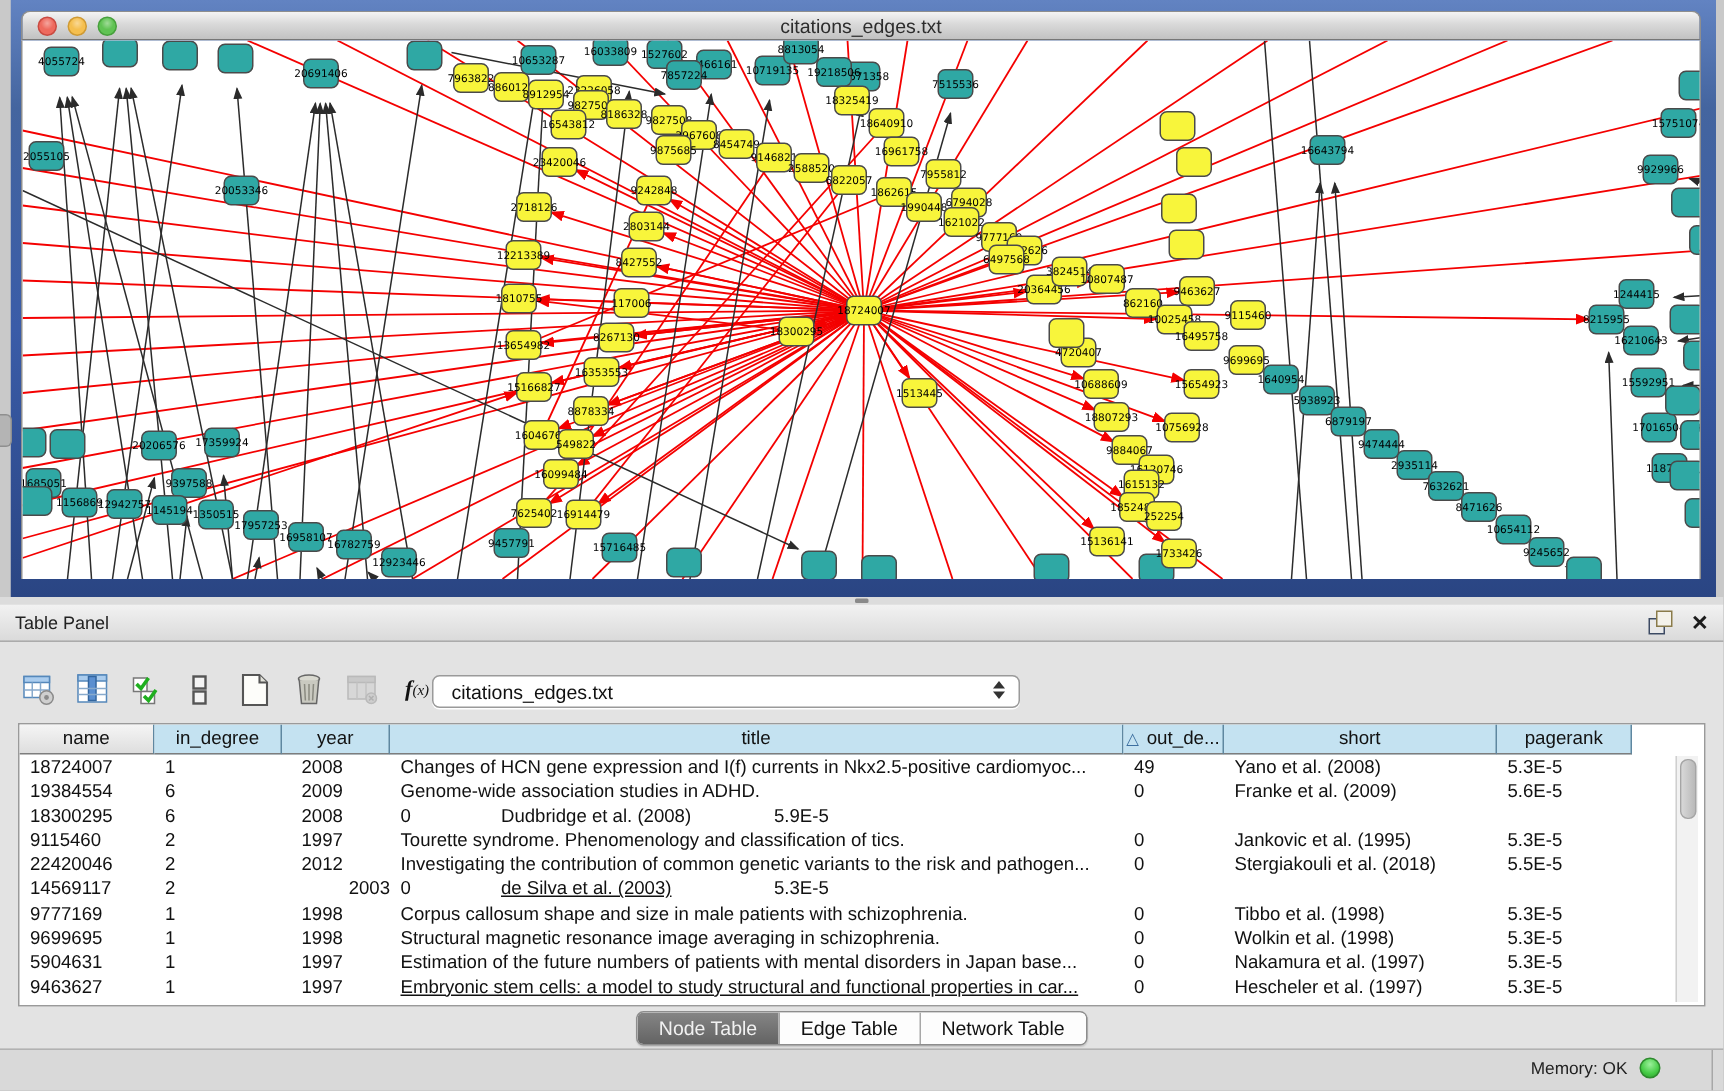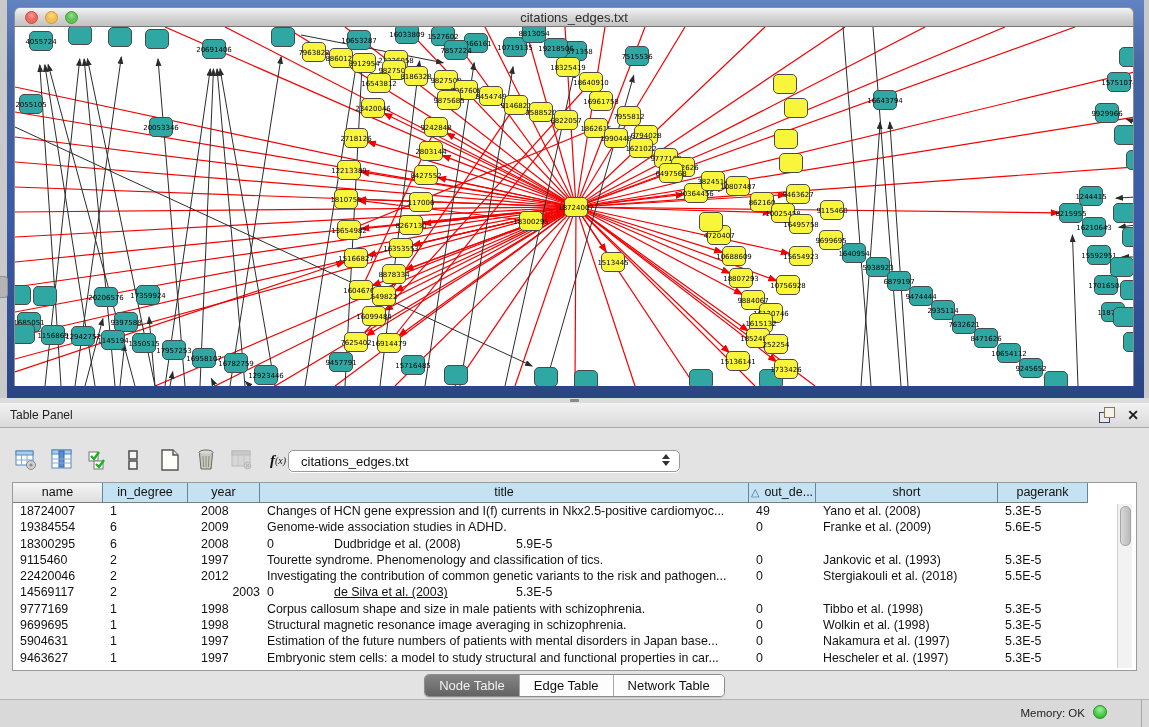--- a/index.html
+++ b/index.html
@@ -624,21 +624,21 @@
             <div class="td" style="width: 67px;">0</div>
             <div class="td" style="width: 182px;">Dudbridge et al. (2008)</div>
             <div class="td" style="width: 90px;">5.9E-5</div>
           </div>
           <div class="trow">
             <div class="td" style="width: 90px;">9115460</div>
             <div class="td" style="width: 85px;">2</div>
             <div class="td" style="width: 72px; padding-left: 13px;">1997</div>
             <div class="td" style="width: 489px;">Tourette syndrome. Phenomenology and classification of tics.</div>
             <div class="td" style="width: 67px;">0</div>
-            <div class="td" style="width: 182px;">Jankovic et al. (1993)</div>
+            <div class="td" style="width: 182px;">Jankovic et al. (1995)</div>
             <div class="td" style="width: 90px;">5.3E-5</div>
           </div>
           <div class="trow">
             <div class="td" style="width: 90px;">22420046</div>
             <div class="td" style="width: 85px;">2</div>
             <div class="td" style="width: 72px; padding-left: 13px;">2012</div>
             <div class="td" style="width: 489px;">Investigating the contribution of common genetic variants to the risk and pathogen...</div>
             <div class="td" style="width: 67px;">0</div>
             <div class="td" style="width: 182px;">Stergiakouli et al. (2018)</div>
             <div class="td" style="width: 90px;">5.5E-5</div>
@@ -675,21 +675,21 @@
             <div class="td" style="width: 72px; padding-left: 13px;">1997</div>
             <div class="td" style="width: 489px;">Estimation of the future numbers of patients with mental disorders in Japan base...</div>
             <div class="td" style="width: 67px;">0</div>
             <div class="td" style="width: 182px;">Nakamura et al. (1997)</div>
             <div class="td" style="width: 90px;">5.3E-5</div>
           </div>
           <div class="trow">
             <div class="td" style="width: 90px;">9463627</div>
             <div class="td" style="width: 85px;">1</div>
             <div class="td" style="width: 72px; padding-left: 13px;">1997</div>
-            <div class="td" style="width: 489px;">Embryonic stem cells: a model to study structural and functional properties in car...</div>
+            <div class="td" style="width: 489px; text-decoration: underline;">Embryonic stem cells: a model to study structural and functional properties in car...</div>
             <div class="td" style="width: 67px;">0</div>
             <div class="td" style="width: 182px;">Hescheler et al. (1997)</div>
             <div class="td" style="width: 90px;">5.3E-5</div>
           </div>
         </div>
       <div class="vscroll">
           <div class="vthumb"></div>
         </div>
     </div>
 

